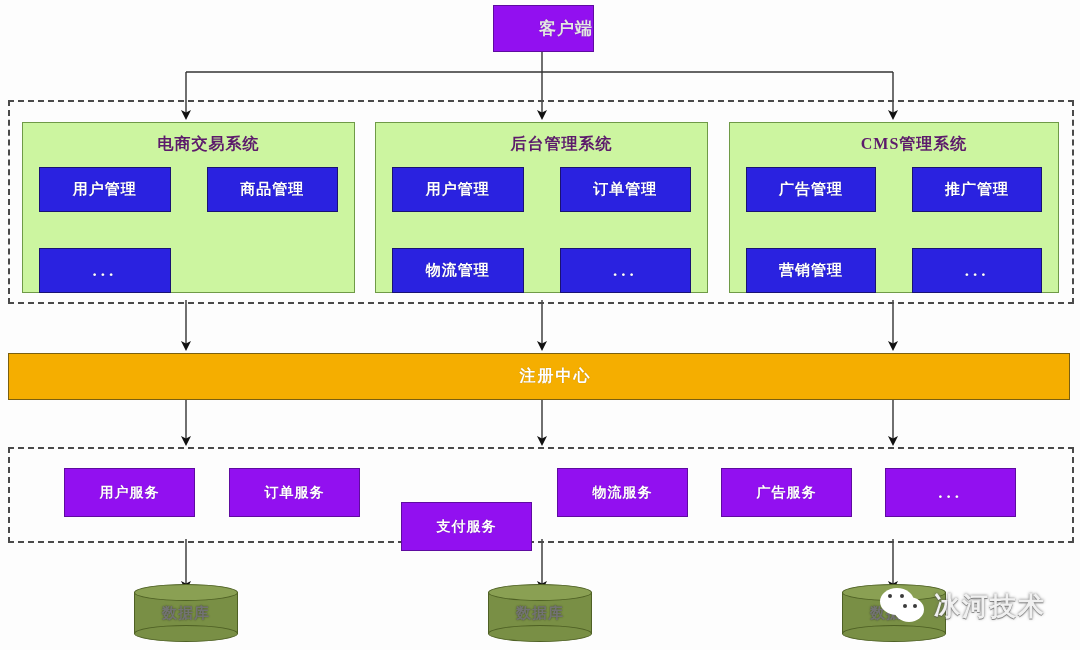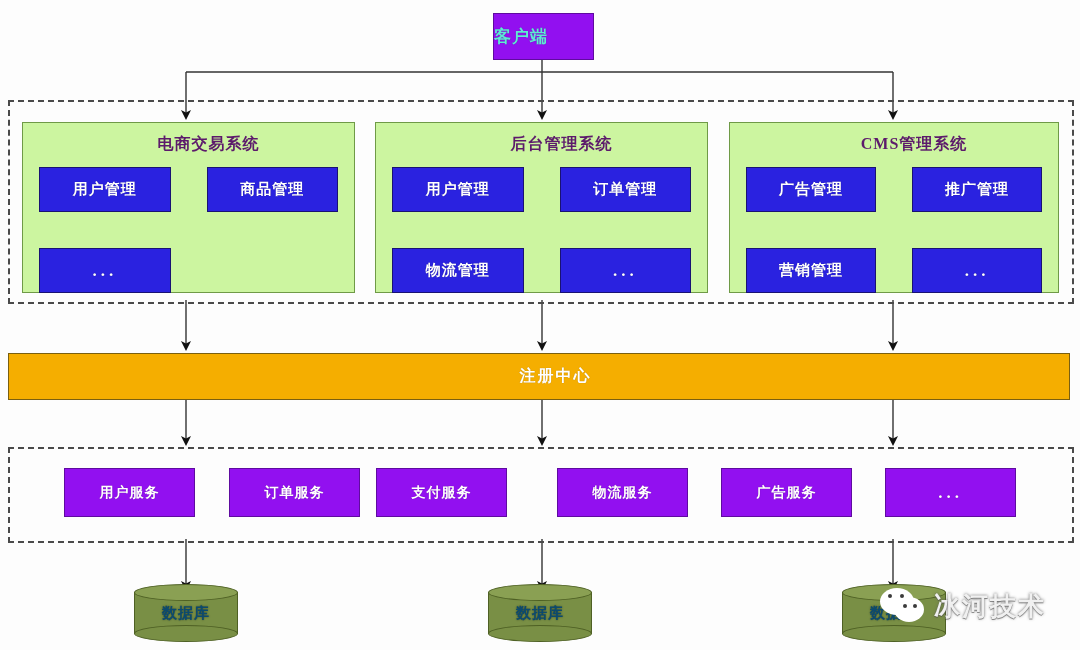--- a/index.html
+++ b/index.html
@@ -8,25 +8,24 @@
     font-family:"Liberation Serif","DejaVu Serif",serif;
     background:#fdfdfd;
   }
   .stage{position:absolute;left:0;top:0;width:1080px;height:650px;}
   svg.wires{position:absolute;left:0;top:0;width:1080px;height:650px;pointer-events:none;}
 
   
   .client-box{
     position:absolute;left:493px;top:5px;width:99px;height:45px;
     background:#9210f0;border:1.5px solid #5f0ba0;
-    display:flex;align-items:center;justify-content:flex-start;
-    color:#5eead4;font-size:17px;letter-spacing:1px;font-weight:bold;
+    display:flex;align-items:center;justify-content:flex-end;
+    color:#e5e5e5;font-size:17px;letter-spacing:1px;font-weight:bold;
     text-shadow:0 0 1px rgba(0,0,0,.35);
     z-index:4;
-    margin-top:8px;
   }
 
   
   .dashed-zone{
     position:absolute;border:2px dashed #4a4a4a;background:transparent;
   }
   #systems-zone{left:8px;top:100px;width:1062px;height:200px;}
   #services-zone{left:8px;top:447px;width:1062px;height:92px;}
 
   
@@ -71,21 +70,21 @@
     position:absolute;top:468px;height:49px;width:131px;
     background:#9210f0;border:1.5px solid #5f0ba0;
     display:flex;align-items:center;justify-content:center;
     color:#ffffff;font-size:14px;font-weight:bold;letter-spacing:1px;
     box-sizing:border-box;
     text-shadow:0 0 1px rgba(0,0,0,.35);
   }
   .svc-box.ellipsis{letter-spacing:4px;font-size:17px;}
   #svc-0{left:64px;}
   #svc-1{left:229px;}
-  #svc-2{left:376px;}
+  #svc-2{left:401px;margin-top:34px;}
   #svc-3{left:557px;}
   #svc-4{left:721px;}
   #svc-5{left:885px;}
 
   
   .db{
     position:absolute;width:104px;height:56px;top:584px;
   }
   #db-0{left:134px;}
   #db-1{left:488px;}
@@ -101,21 +100,21 @@
     box-sizing:border-box;
   }
   .db .bottom{
     position:absolute;left:0;top:41px;width:104px;height:17px;
     background:#798f45;border:1.5px solid #4e6024;border-radius:50%;
     box-sizing:border-box;
   }
   .db .label{
     position:absolute;left:0;top:14px;width:104px;height:30px;
     display:flex;align-items:center;justify-content:center;
-    color:#0c4a6e;font-size:15px;font-weight:bold;letter-spacing:1px;
+    color:#737373;font-size:15px;font-weight:bold;letter-spacing:1px;
     text-shadow:0 0 2px rgba(0,0,0,.45);
     z-index:2;
   }
 
   
   .watermark{
     position:absolute;left:880px;top:578px;width:190px;height:56px;
     display:flex;align-items:center;gap:8px;z-index:6;pointer-events:none;
   }
   .wx-logo{position:relative;width:46px;height:40px;}

